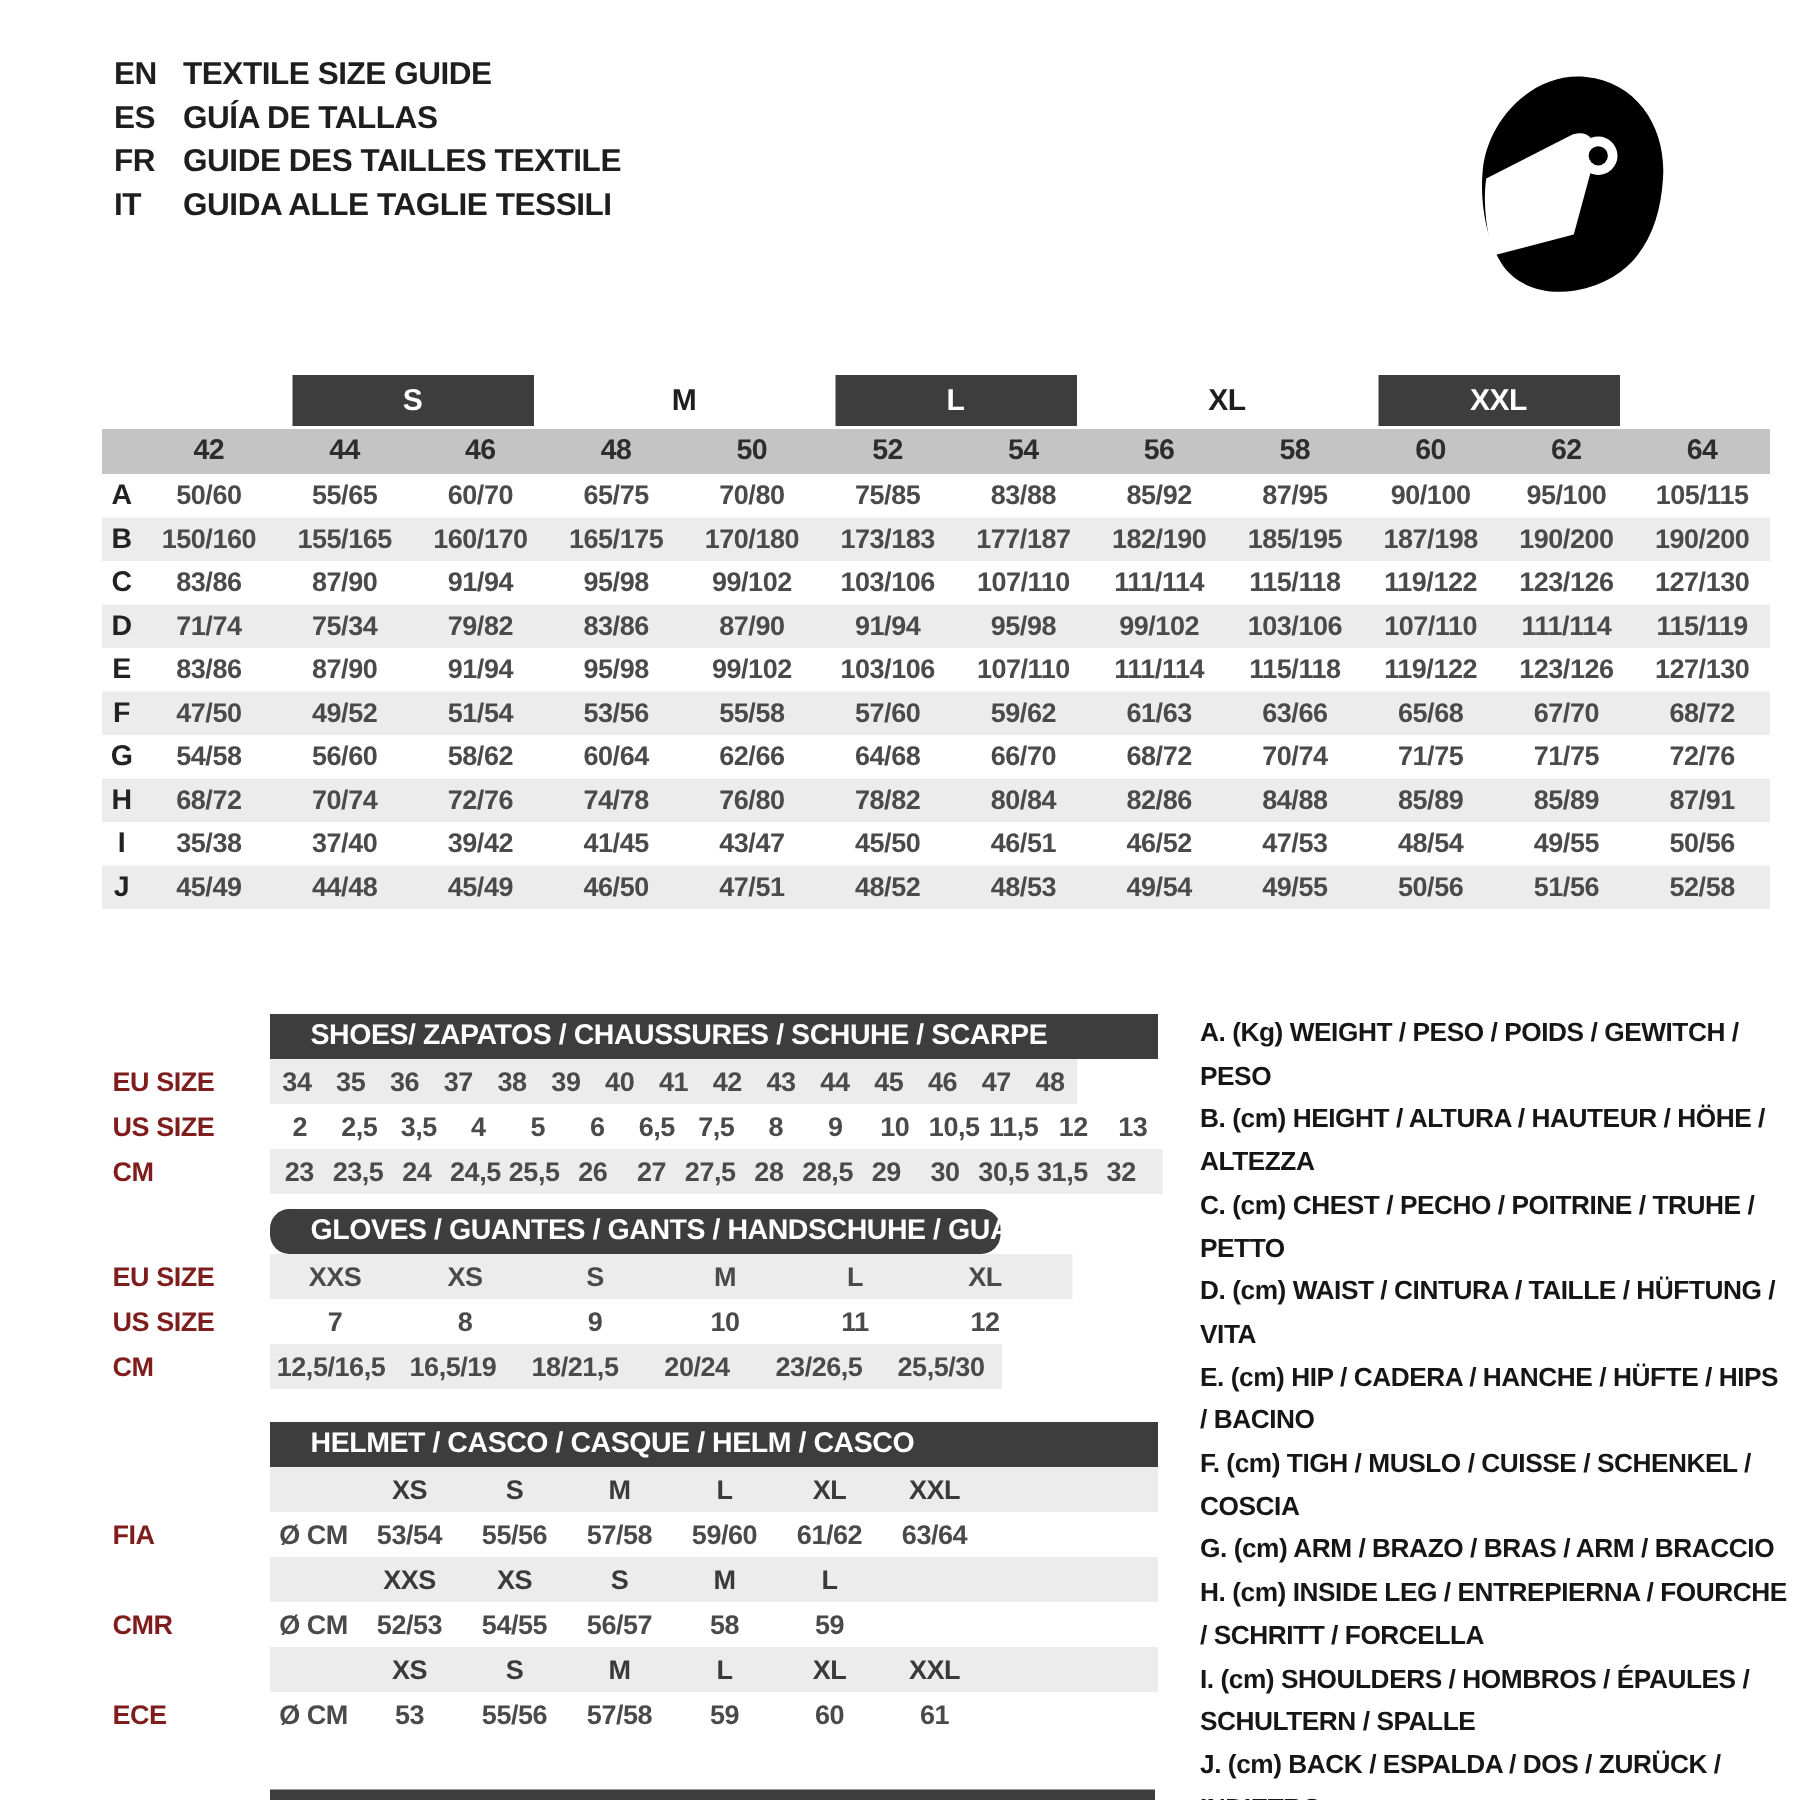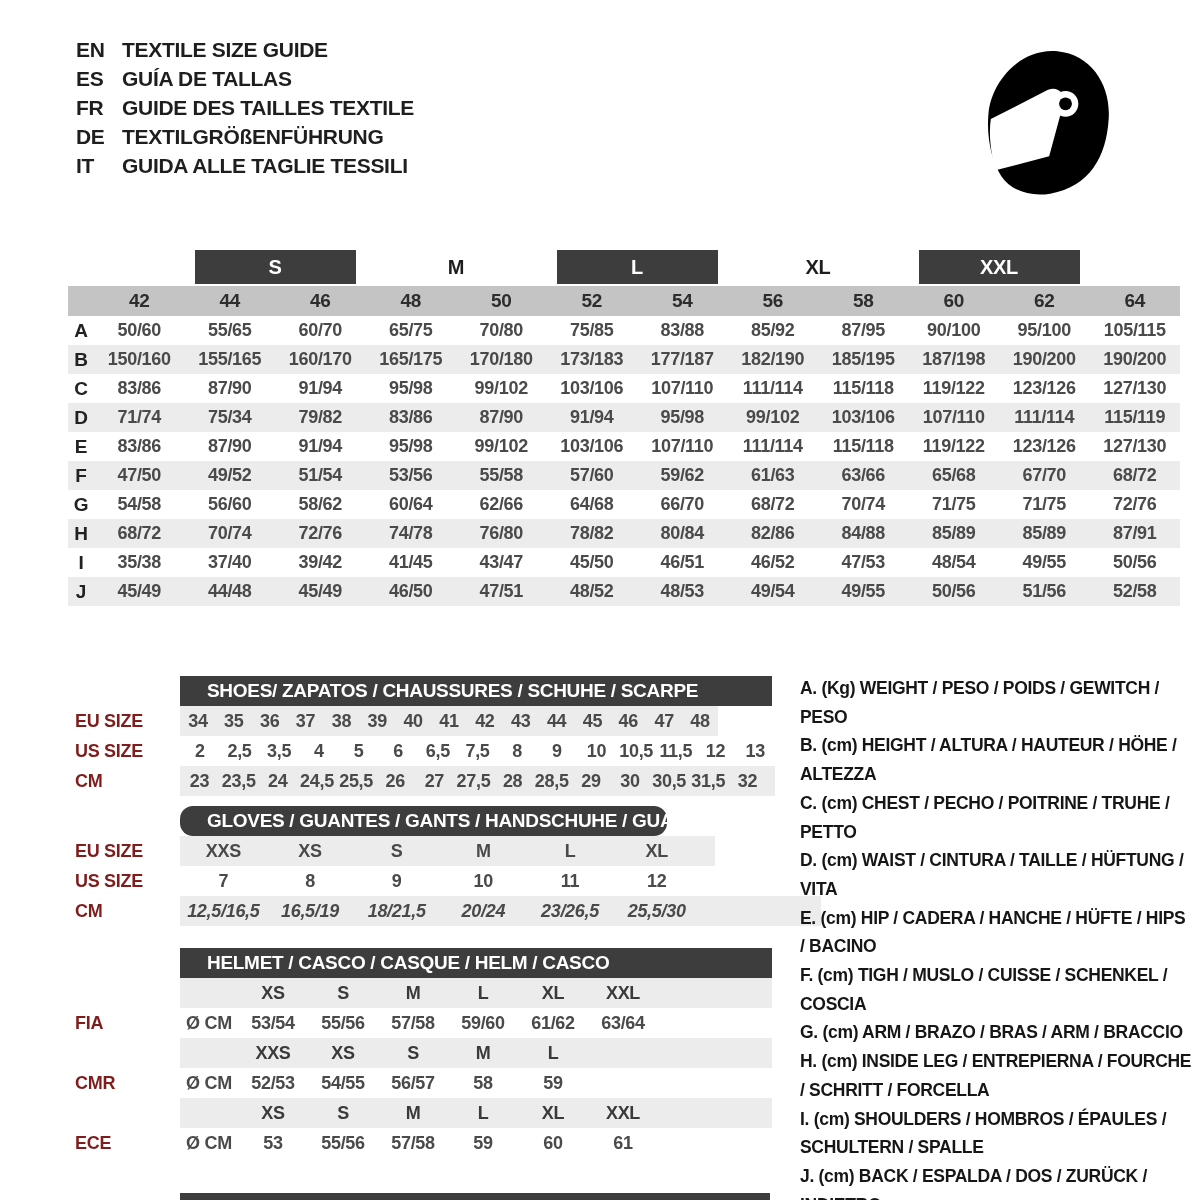--- a/index.html
+++ b/index.html
@@ -62,24 +62,20 @@
         <span class="lang-code">EN</span>
         <span class="lang-title">TEXTILE SIZE GUIDE</span>
       </div>
       <div class="lang-row">
         <span class="lang-code">ES</span>
         <span class="lang-title">GUÍA DE TALLAS</span>
       </div>
       <div class="lang-row">
         <span class="lang-code">FR</span>
         <span class="lang-title">GUIDE DES TAILLES TEXTILE</span>
-      </div>
-      <div class="lang-row">
-        <span class="lang-code">DE</span>
-        <span class="lang-title">TEXTILGRÖßENFÜHRUNG</span>
       </div>
       <div class="lang-row">
         <span class="lang-code">IT</span>
         <span class="lang-title">GUIDA ALLE TAGLIE TESSILI</span>
       </div>
     </div>
 
   <div class="helmet-icon">
     <svg viewBox="0 0 120 130" xmlns="http://www.w3.org/2000/svg">
       <path d="M68 4 C98 7 114 34 112 62 C110 94 96 120 62 126 C44 129 28 123 20 111 C12 99 7 78 9 57 C12 28 38 1 68 4 Z" fill="#000"></path>
@@ -362,21 +358,21 @@
               <div class="cell">8</div>
               <div class="cell">9</div>
               <div class="cell">10</div>
               <div class="cell">11</div>
               <div class="cell">12</div>
             </div>
           </div>
         </div>
         <div class="srow">
           <div class="slabel">CM</div>
-          <div class="strip gray" style="width: 641px; font-style: italic;">
+          <div class="strip gray" style="width: 488px;">
             <div class="vgrid" style="width: 520px; grid-template-columns: repeat(6, 1fr);">
               <div class="cell">12,5/16,5</div>
               <div class="cell">16,5/19</div>
               <div class="cell">18/21,5</div>
               <div class="cell">20/24</div>
               <div class="cell">23/26,5</div>
               <div class="cell">25,5/30</div>
             </div>
           </div>
         </div>

